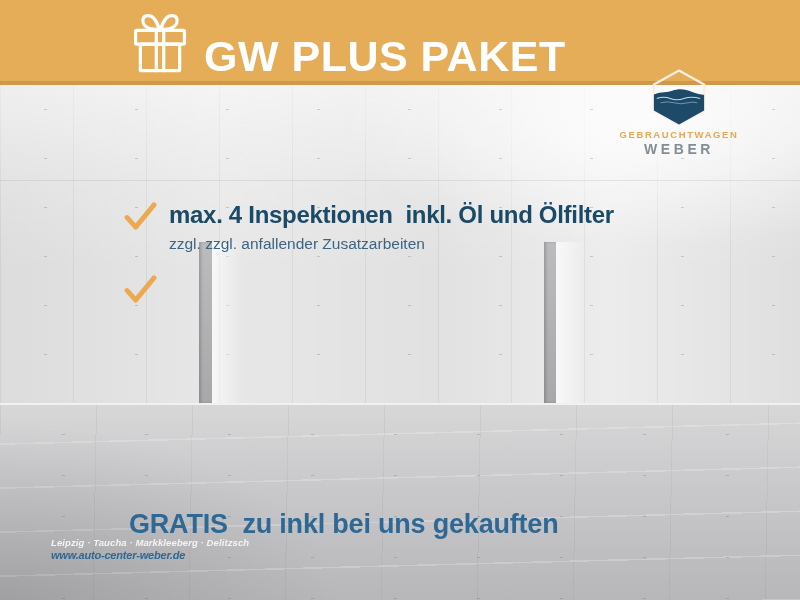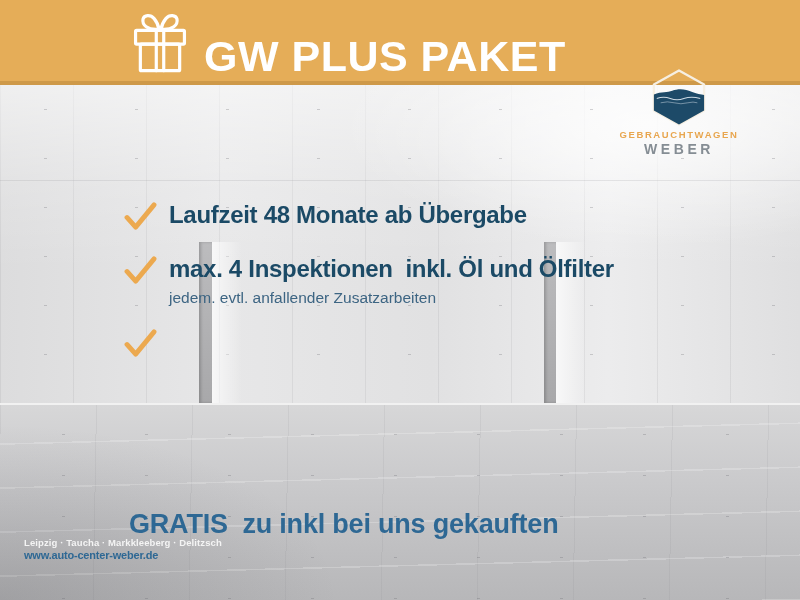--- a/index.html
+++ b/index.html
@@ -148,21 +148,21 @@
     left: 129px; top: 427px;
     color: #2e6894;
     font-size: 27px;
     font-weight: bold;
     letter-spacing: -0.2px;
     line-height: 39px;
     white-space: pre-wrap;
   }
 
   
-  .footer { position: absolute; left: 24px; top: 537px; }
+  .footer { position: absolute; left: 51px; top: 537px; font-style: italic; }
   .footer-locations {
     font-size: 9.5px;
     font-weight: 600;
     letter-spacing: 0.1px;
     color: #f4f4f4;
   }
   .footer-site {
     margin-top: 1px;
     font-size: 11px;
     font-weight: bold;
@@ -209,36 +209,28 @@
                L55,43.5 L29,58 L3,43.5 Z" fill="#1d4a68"></path>
       <path d="M6,31 Q13,28.5 20,31 Q27,33.5 34,31 Q42,28.5 51,31" fill="none" stroke="rgba(235,242,248,0.85)" stroke-width="1.1"></path>
       <path d="M10,35.5 Q17,33.5 24,35.5 Q31,37.5 38,35.5 Q44,34 48,35.5" fill="none" stroke="rgba(235,242,248,0.45)" stroke-width="1"></path>
     </svg>
     <div class="logo-tagline">GEBRAUCHTWAGEN</div>
     <div class="logo-subname">WEBER</div>
   </div>
 
   <div class="checklist">
 
-    <div class="check-row r1">
-      <svg class="check-mark" viewBox="0 0 34 30">
-        <path d="M3,16 L12,26 L31,3" fill="none" stroke="#eca94f" stroke-width="5" stroke-linecap="round" stroke-linejoin="round"></path>
-      </svg>
-      <div>
-        <div class="check-text">Laufzeit 48 Monate ab Übergabe</div>
-      </div>
-    </div>
 
     <div class="check-row r2">
       <svg class="check-mark" viewBox="0 0 34 30">
         <path d="M3,16 L12,26 L31,3" fill="none" stroke="#eca94f" stroke-width="5" stroke-linecap="round" stroke-linejoin="round"></path>
       </svg>
       <div>
         <div class="check-text">max. 4 Inspektionen  inkl. Öl und Ölfilter</div>
-        <div class="check-note">jedem. evtl. anfallender Zusatzarbeiten</div>
+        <div class="check-note">zzgl. zzgl. anfallender Zusatzarbeiten</div>
       </div>
     </div>
 
     <div class="check-row r3">
       <svg class="check-mark" viewBox="0 0 34 30">
         <path d="M3,16 L12,26 L31,3" fill="none" stroke="#eca94f" stroke-width="5" stroke-linecap="round" stroke-linejoin="round"></path>
       </svg>
     </div>
 
   </div>

